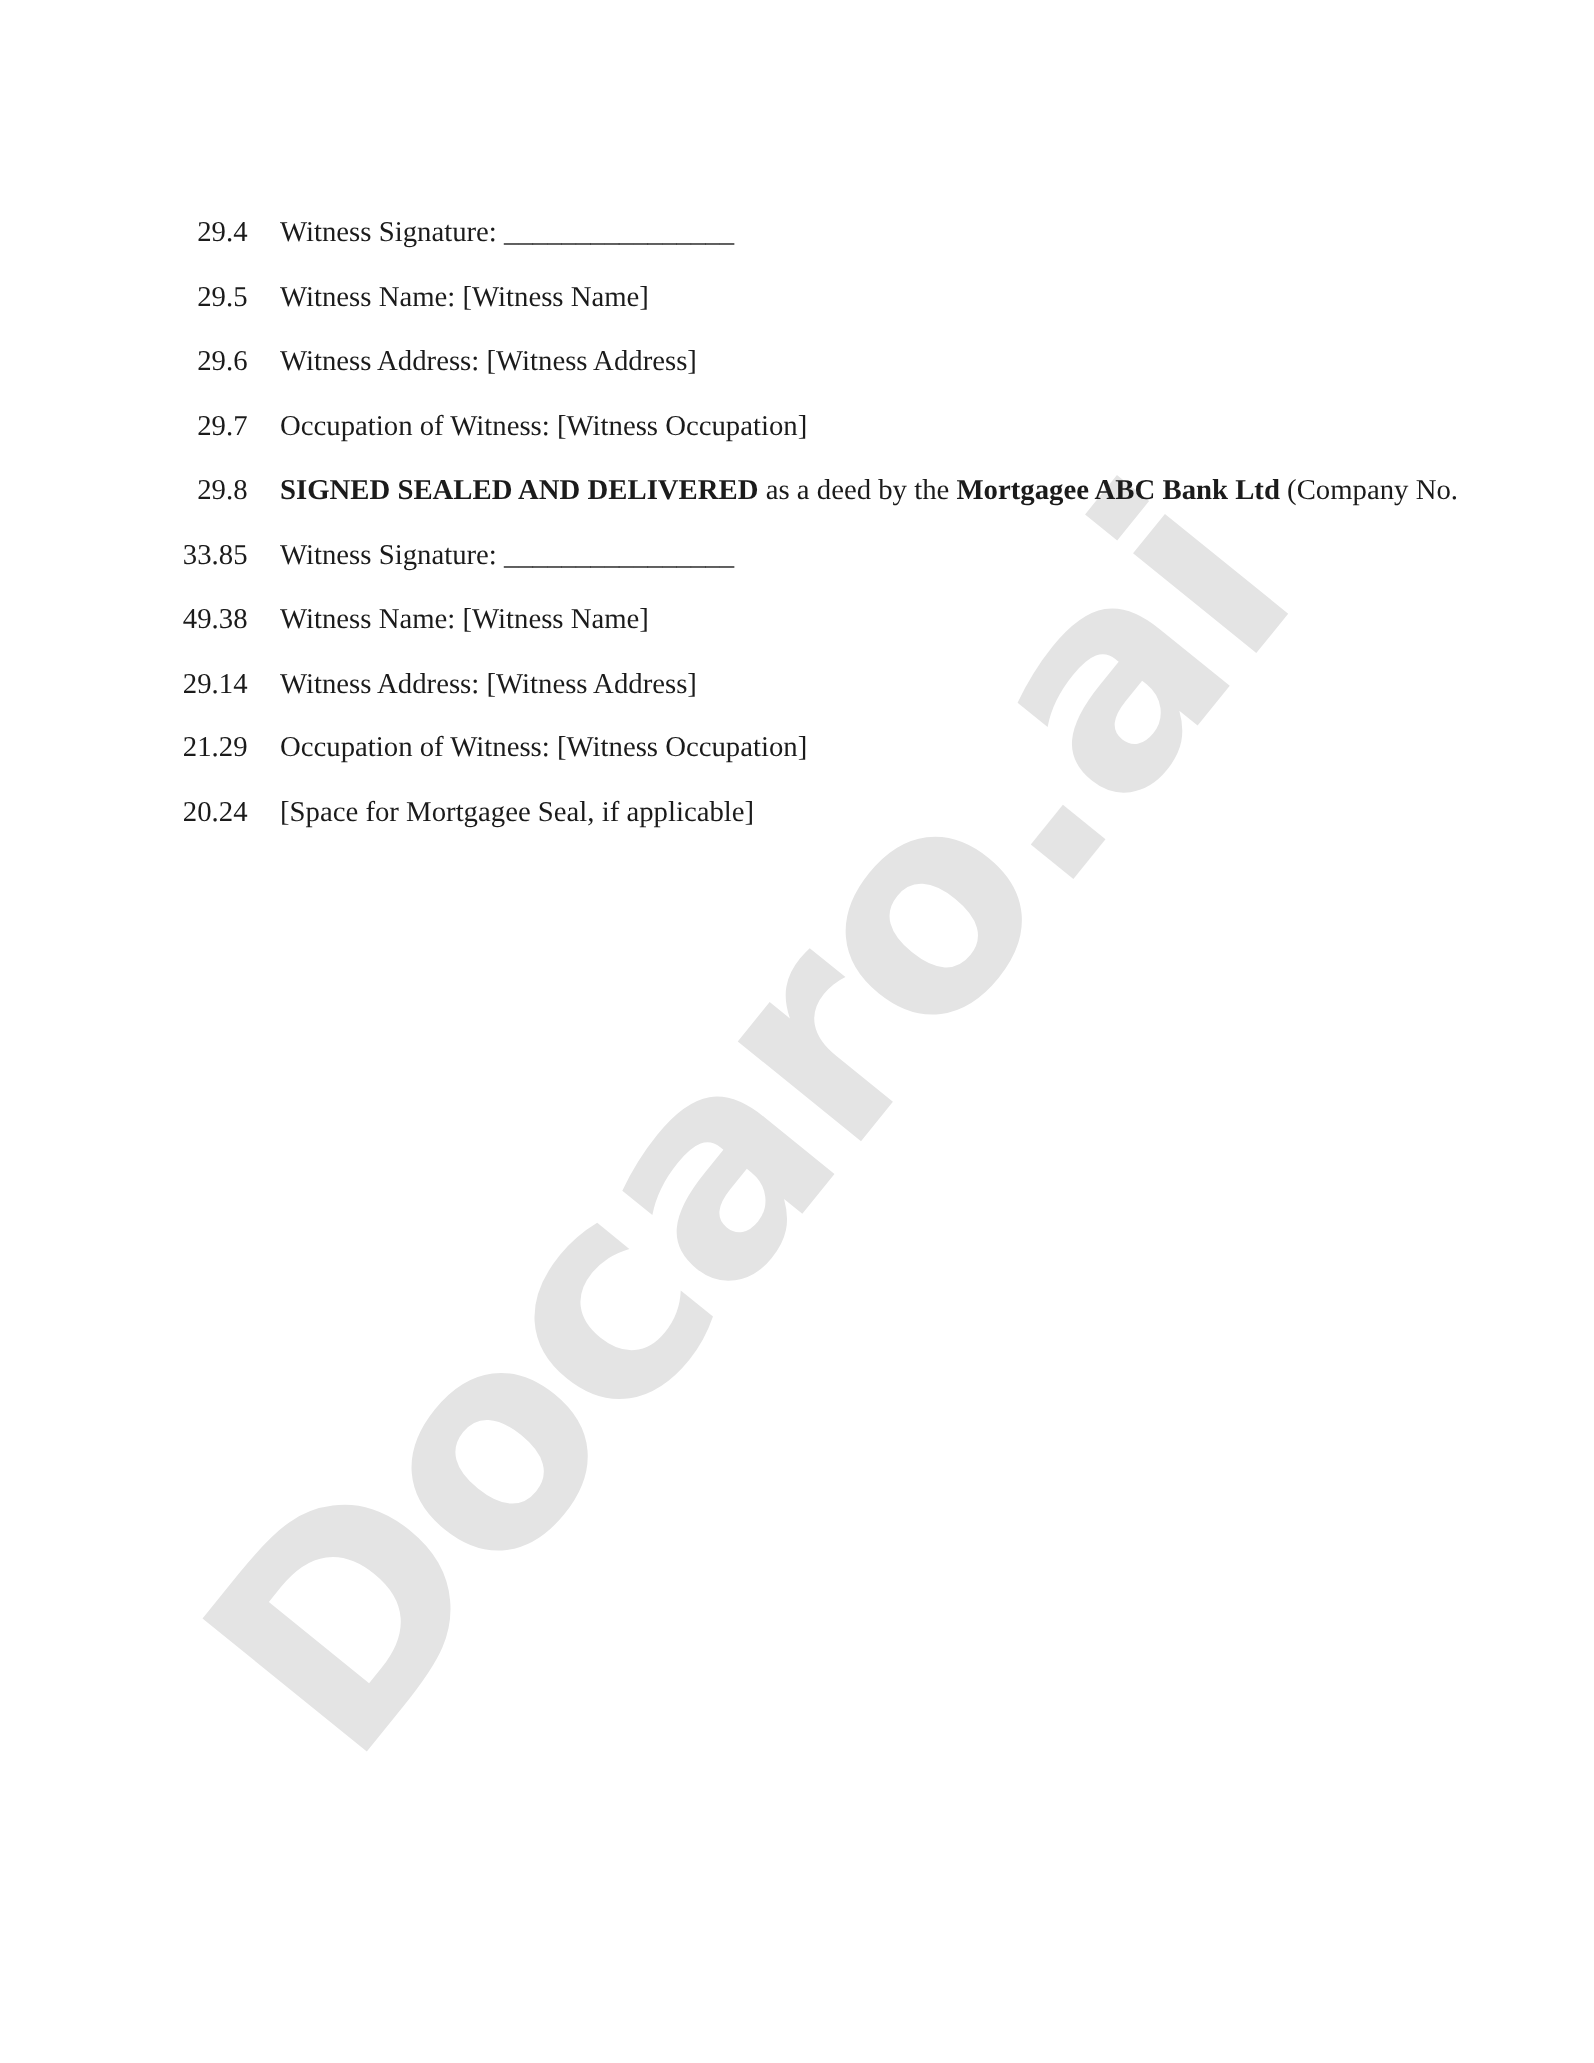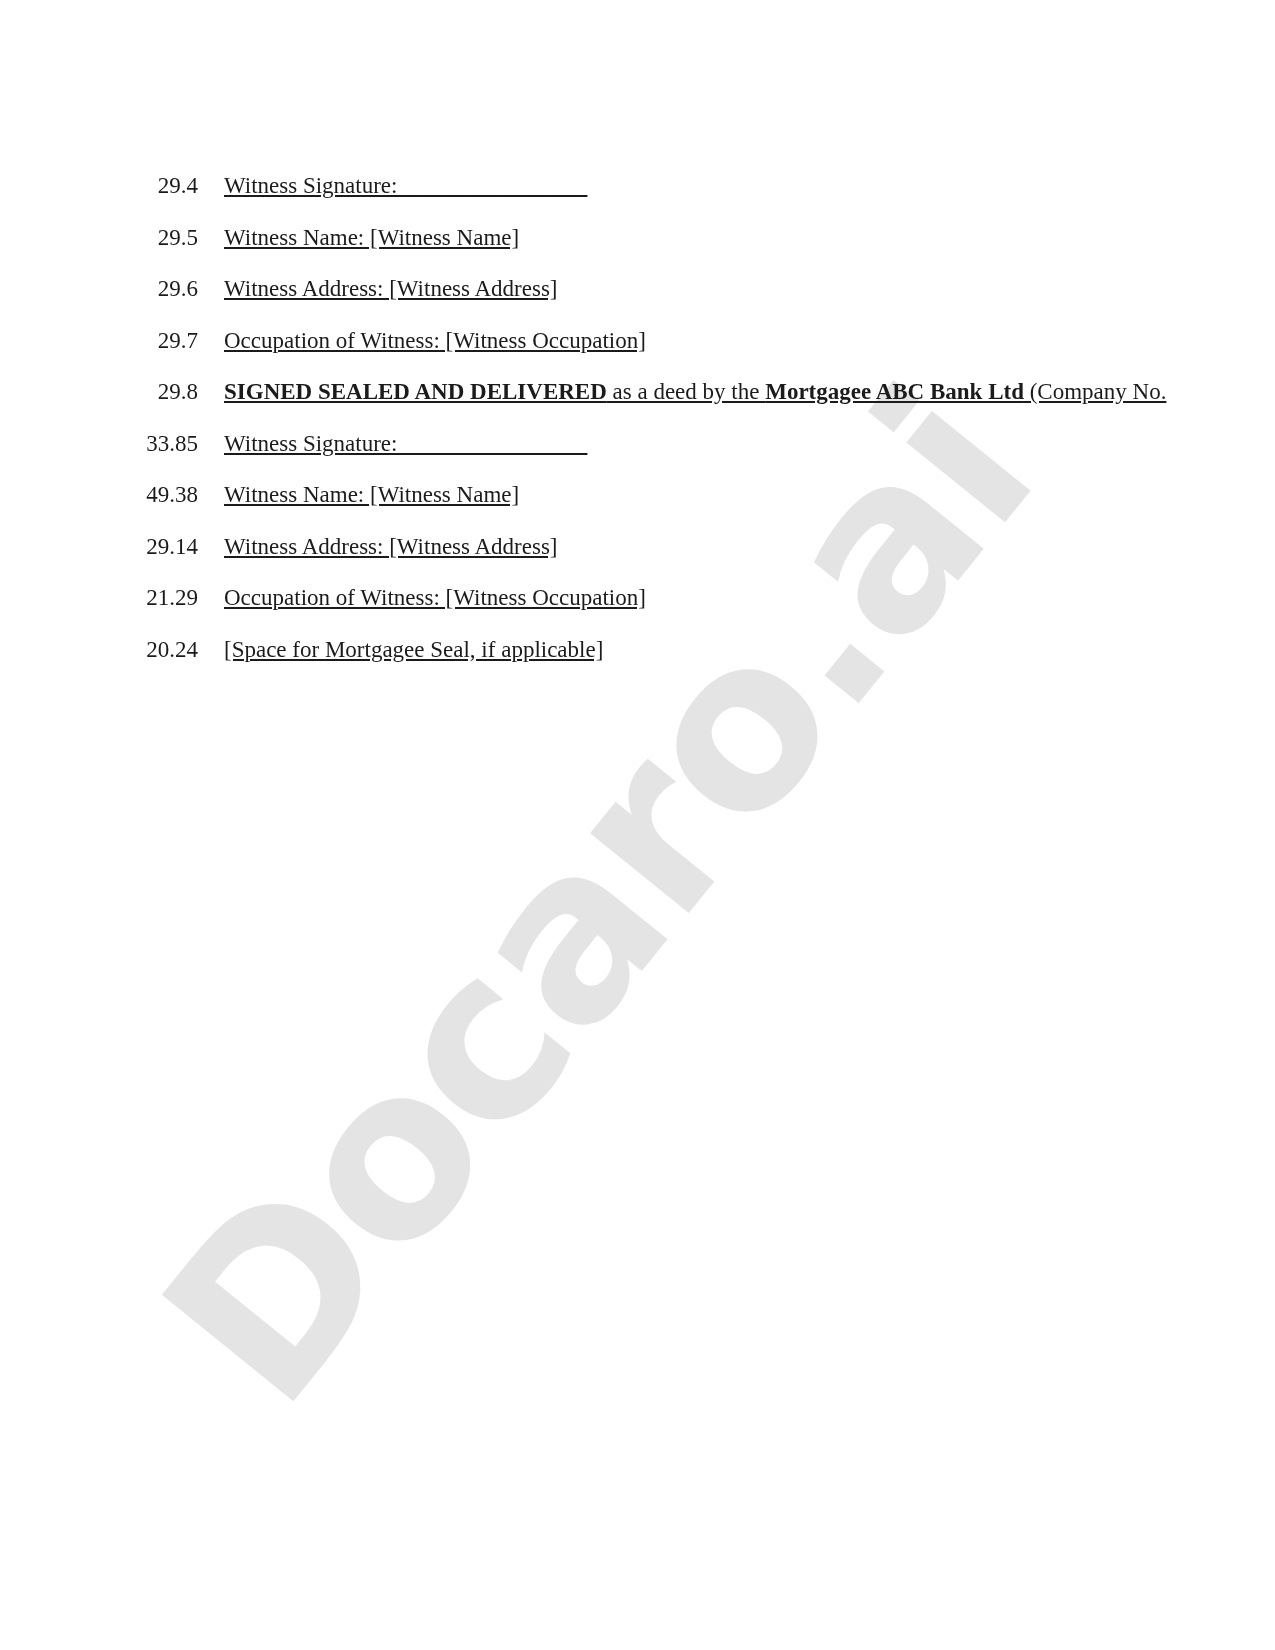--- a/index.html
+++ b/index.html
@@ -49,21 +49,20 @@
   }
   .num {
     width: 75px;
     min-width: 75px;
     text-align: right;
     margin-right: 26px;
   }
   .label {
     flex: 1;
     white-space: nowrap;
-    text-decoration: underline;
   }
   .label .b {
     font-weight: bold;
     margin-top: 13px;
   }
 </style>
 </head>
 <body>
 
 <div class="page">

